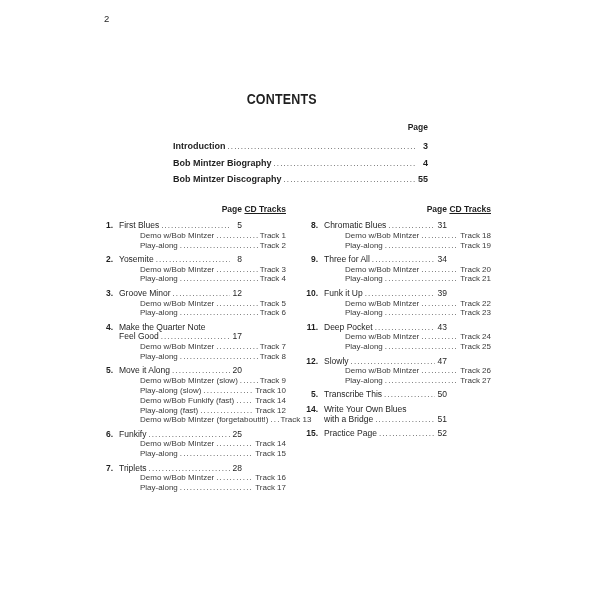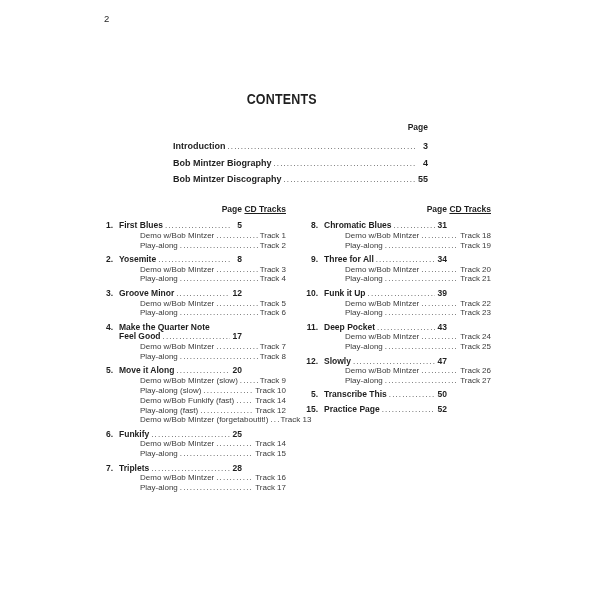--- a/index.html
+++ b/index.html
@@ -35,21 +35,21 @@
   .col{width:188px;}
   .colhdr{position:relative;height:9px;line-height:9px;margin-bottom:7px;
           font-weight:bold;font-size:8.5px;}
   .hp{position:absolute;right:44px;}
   .ht{position:absolute;right:0;text-decoration:underline;}
 
   .item{display:flex;margin-bottom:4.5px;}
   .inum{flex:0 0 15px;text-align:right;margin-right:6px;font-weight:bold;
         font-size:8.5px;line-height:9.8px;white-space:nowrap;}
   .ibody{flex:1 1 auto;min-width:0;}
-  .trow{display:flex;align-items:center;font-weight:bold;font-size:8.5px;
+  .trow{display:flex;align-items:center;font-weight:normal;font-size:8.5px;
         line-height:9.8px;padding-right:44px;}
   .krow{display:flex;align-items:baseline;font-size:8px;line-height:9.8px;color:#3a3a3a;padding-left:21px;}
   .tt,.tl{white-space:nowrap;}
   .pg{white-space:nowrap;min-width:10px;text-align:right;}
   .tn{white-space:nowrap;}
 </style>
 </head>
 <body>
 
 <div class="sheet">
@@ -358,20 +358,33 @@
             <div class="inum">5.</div>
             <div class="ibody">
               <div class="trow">
                 <span class="tt">Transcribe This</span>
                 <span class="leader"></span>
                 <span class="pg">50</span>
               </div>
             </div>
           </div>
           <div class="item">
+            <div class="inum">14.</div>
+            <div class="ibody">
+              <div class="trow">
+                <span class="tt">Write Your Own Blues</span>
+              </div>
+              <div class="trow">
+                <span class="tt">with a Bridge</span>
+                <span class="leader"></span>
+                <span class="pg">51</span>
+              </div>
+            </div>
+          </div>
+          <div class="item">
             <div class="inum">15.</div>
             <div class="ibody">
               <div class="trow">
                 <span class="tt">Practice Page</span>
                 <span class="leader"></span>
                 <span class="pg">52</span>
               </div>
             </div>
           </div>
         </div>

